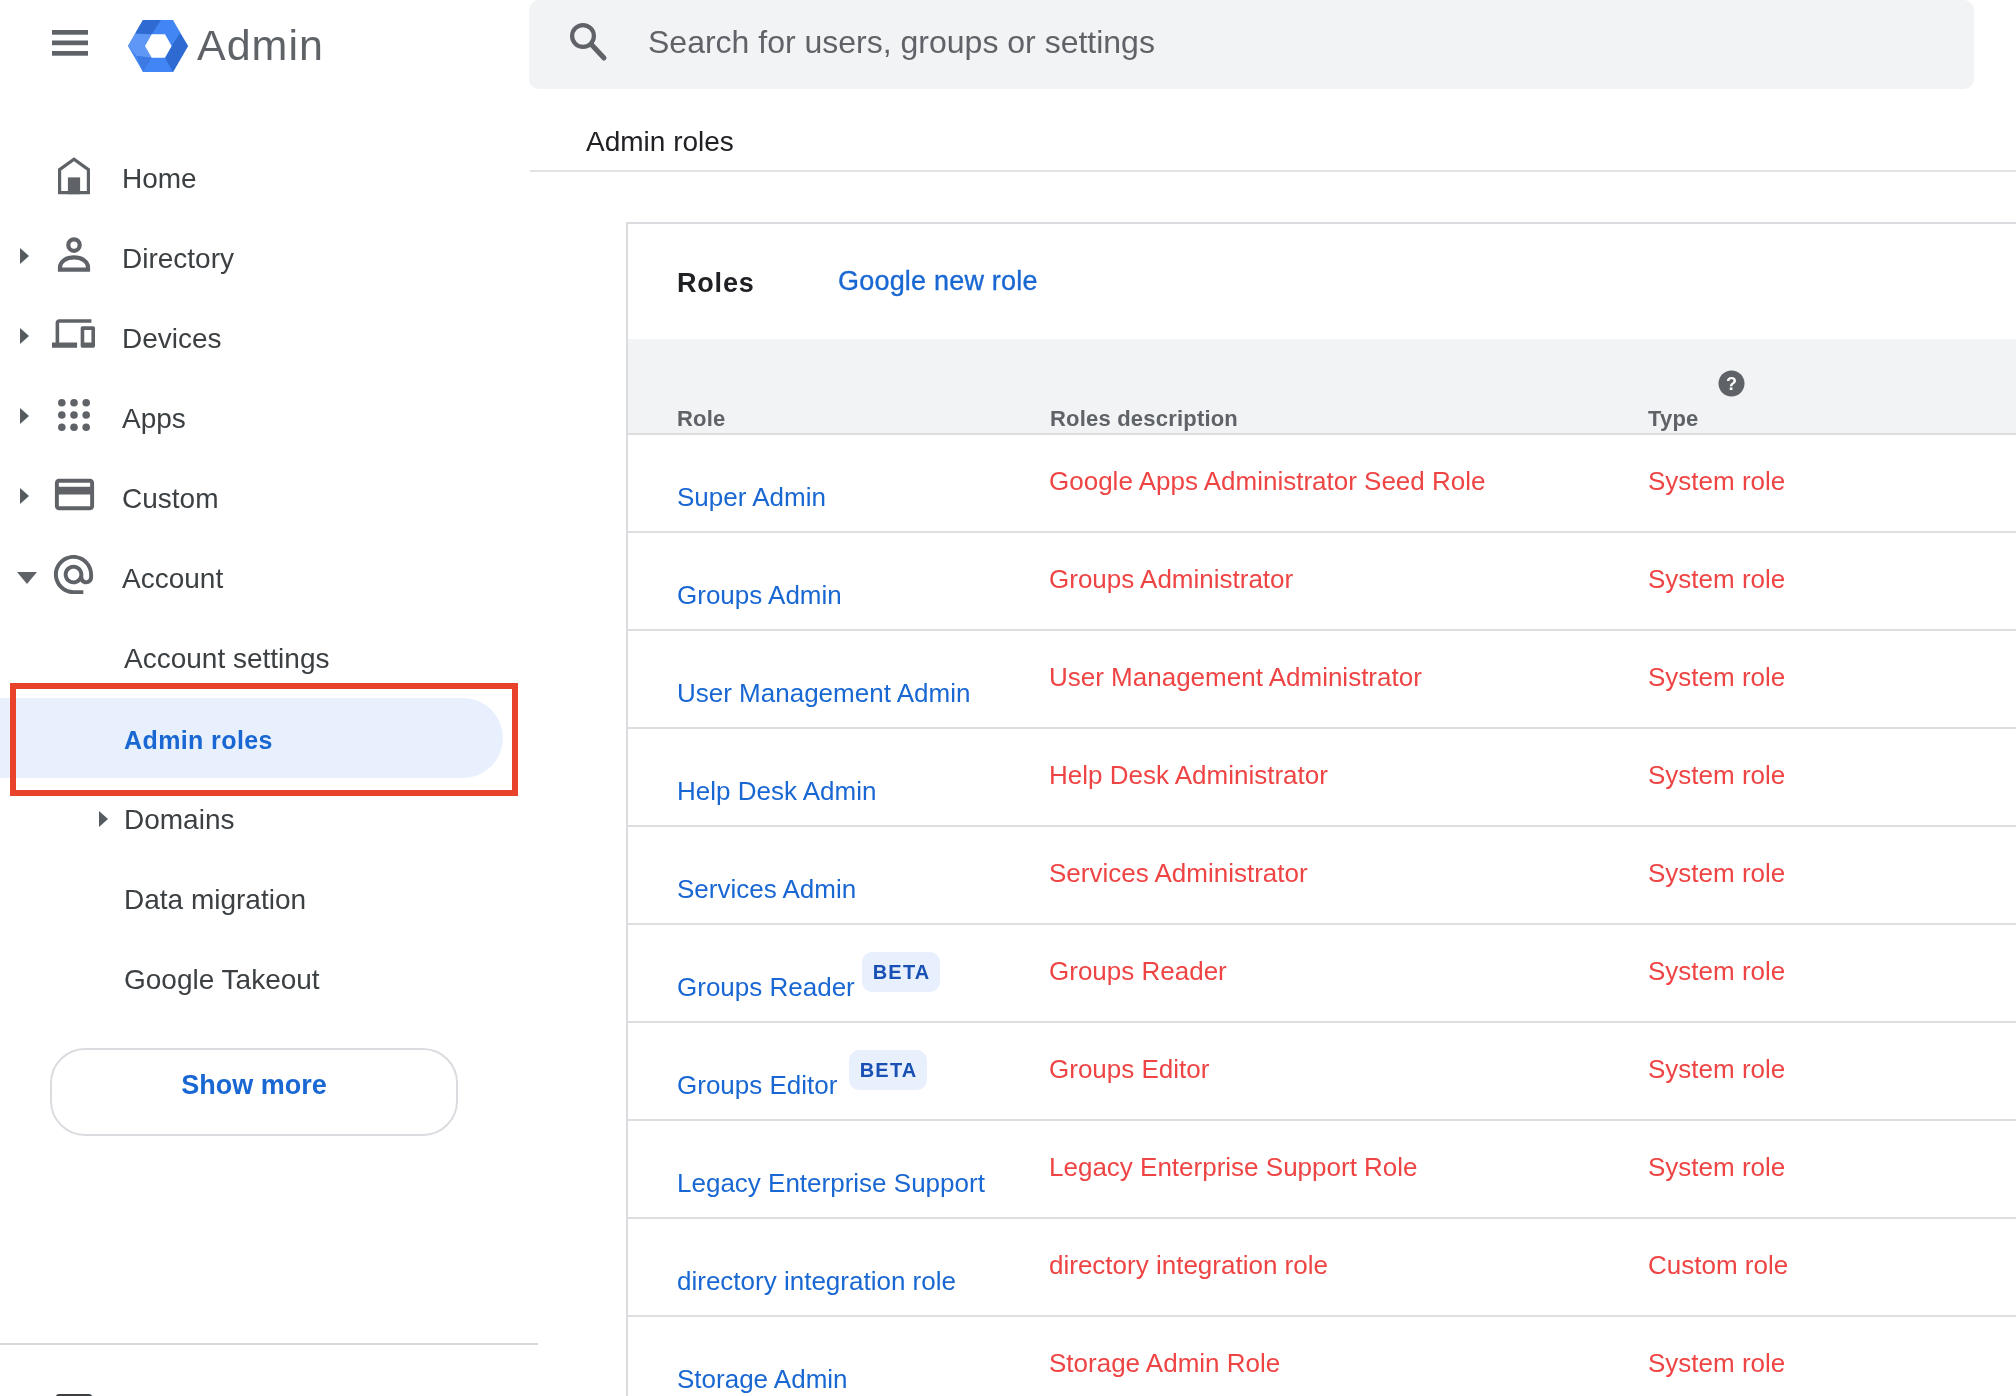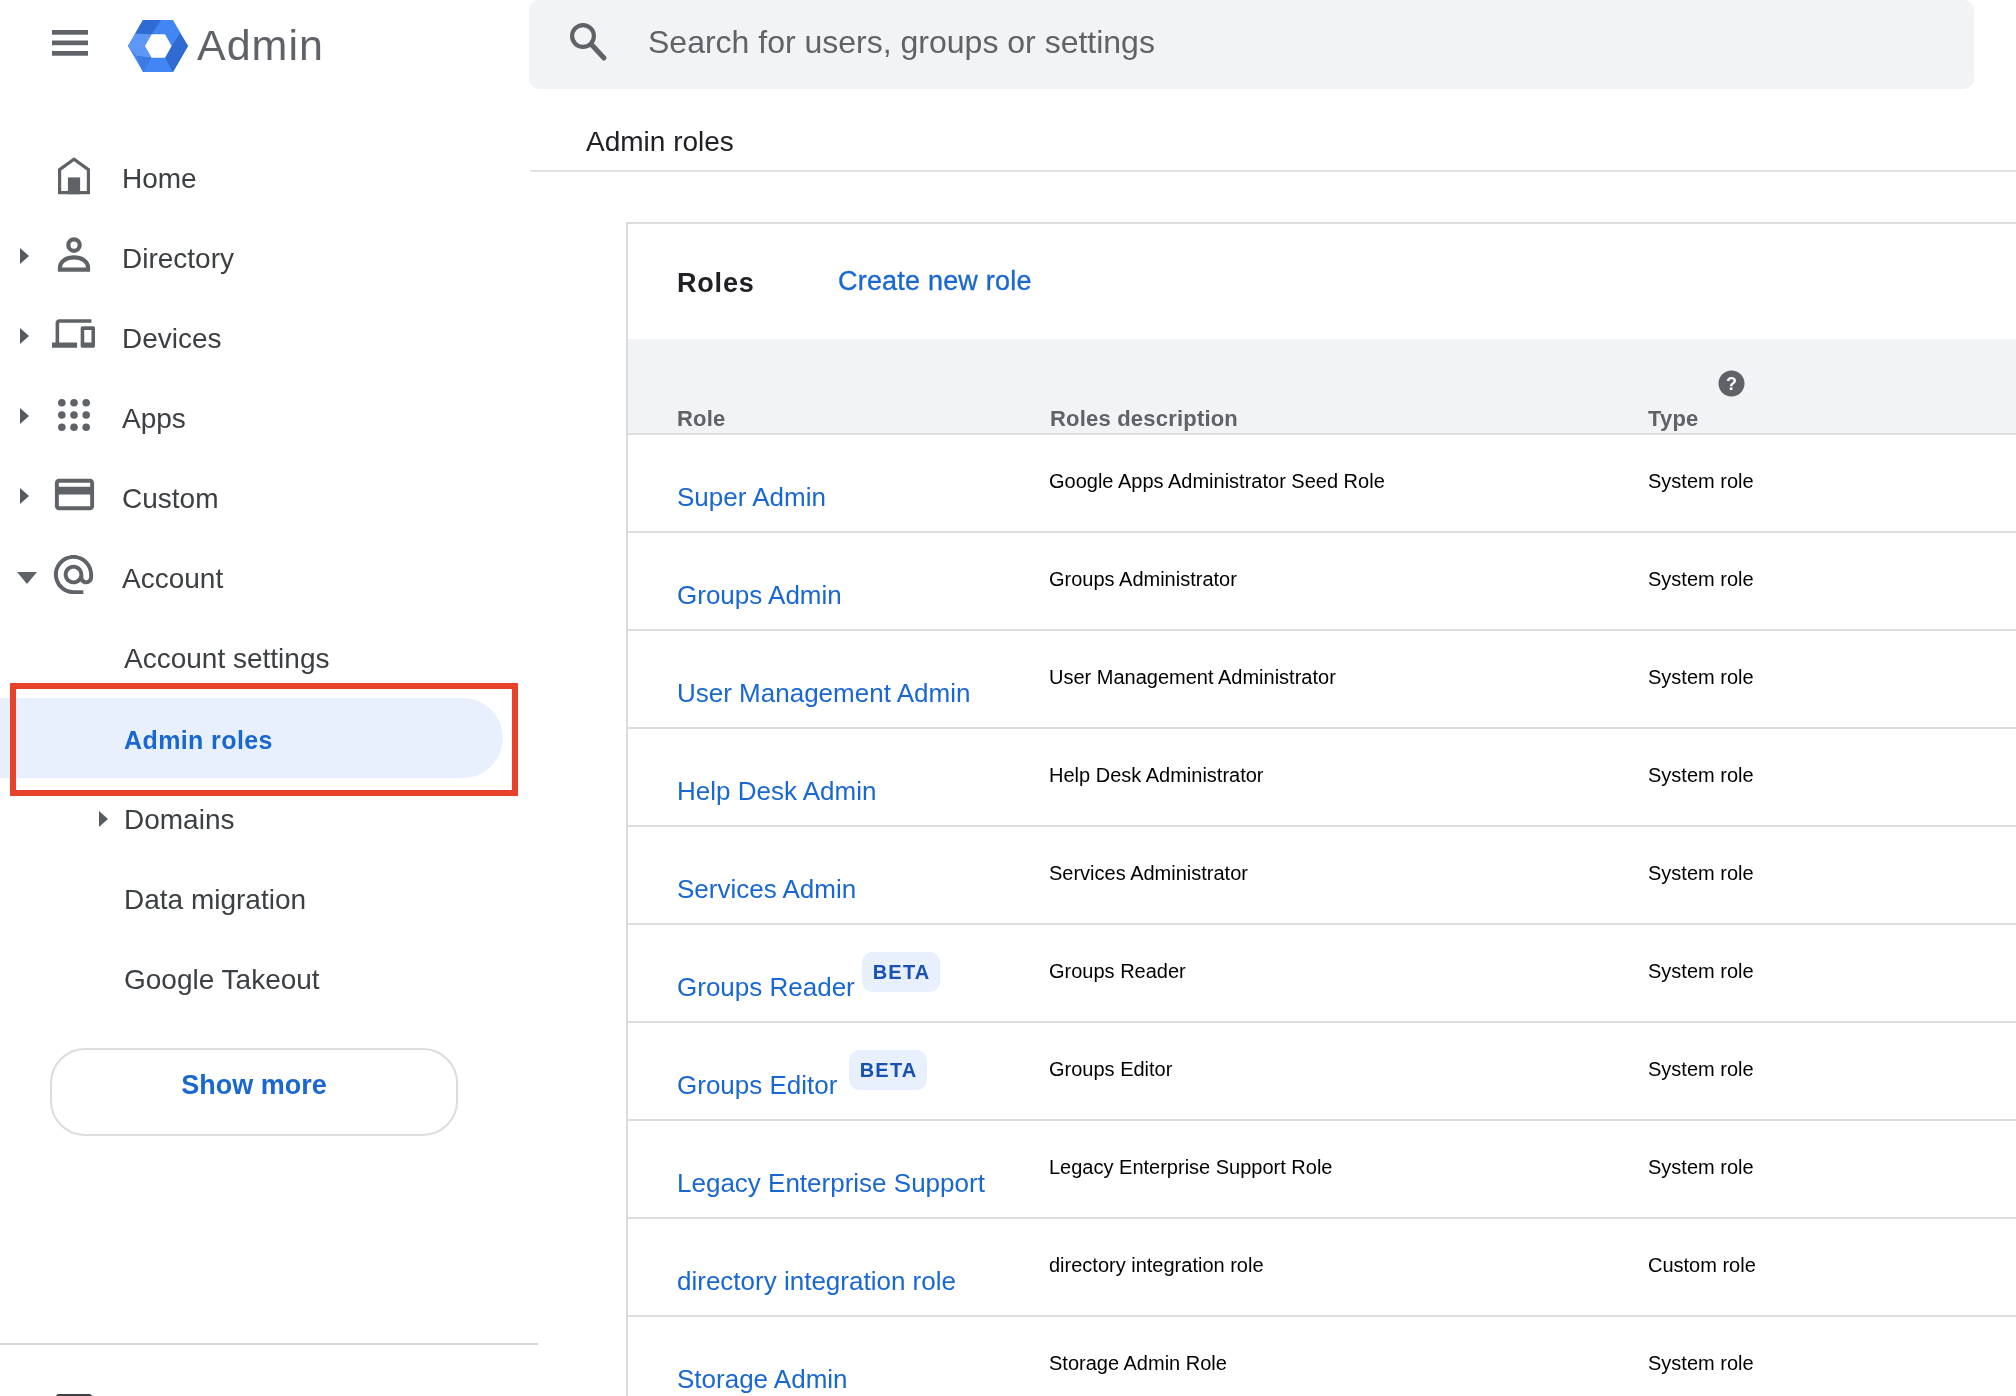--- a/index.html
+++ b/index.html
@@ -26,21 +26,21 @@
 .trid { width:0; height:0; border-left:10px solid transparent; border-right:10px solid transparent; border-top:12px solid #5f6368; }
 
 #cardL { left:626px; top:222px; width:2px; height:1174px; background:#dadce0; }
 #cardT { left:626px; top:222px; width:1390px; height:2px; background:#dadce0; }
 #roles { left:677px; top:267px; font-size:27px; line-height:32px; font-weight:bold; color:#202124; letter-spacing:0.8px; }
 #create { left:838px; top:265px; font-size:27px; line-height:32px; color:#1967d2; letter-spacing:0.2px; -webkit-text-stroke:0.35px #1967d2; }
 #thead { left:628px; top:339px; width:1388px; height:95px; background:#f1f3f4; }
 .th { font-size:22px; line-height:32px; font-weight:bold; color:#5f6368; top:373px; letter-spacing:0.2px;margin-top:30px; }
 .rowline { left:628px; width:1388px; height:2px; background:#dcdee0; }
 .link { font-size:26px; line-height:32px; color:#1967d2;margin-top:16px; }
-.desc { font-size:20px; line-height:32px; color:#000000; }
+.desc { font-size:26px; line-height:32px; color:#ef4444; }
 .beta { font-size:20px; font-weight:bold; color:#1850b4; background:#e8f0fe; border-radius:10px;
   width:78px; height:40px; line-height:40px; text-align:center; letter-spacing:1.2px; text-indent:1.2px; }
 </style>
 </head>
 <body>
 
 <svg class="abs" style="left:52px; top:30px" width="36" height="26">
   <rect x="0" y="0" width="36" height="4.7" fill="#5f6368"></rect>
   <rect x="0" y="10.5" width="36" height="4.7" fill="#5f6368"></rect>
   <rect x="0" y="21" width="36" height="4.7" fill="#5f6368"></rect>
@@ -118,21 +118,21 @@
 
 <div class="abs" id="showmore">
     <div>Show more</div>
   </div>
 <div class="abs" id="botline"></div>
 <div class="abs" id="cuticon"></div>
 
 <div class="abs" id="cardT"></div>
 <div class="abs" id="cardL"></div>
 <div class="abs" id="roles">Roles</div>
-<div class="abs" id="create">Create new role</div>
+<div class="abs" id="create">Google new role</div>
 <div class="abs" id="thead"></div>
 <div class="abs th" style="left:677px">Role</div>
 <div class="abs th" style="left:1050px">Roles description</div>
 <div class="abs th" style="left:1648px">Type</div>
 <svg class="abs" style="left:1718px; top:370px" width="27" height="27" viewBox="0 0 27 27">
   <circle cx="13.5" cy="13.5" r="13" fill="#5f6368"></circle>
   <text x="13.5" y="20" font-size="18" font-weight="bold" fill="#fff" text-anchor="middle" font-family="Liberation Sans">?</text>
 </svg>
 
 <div class="abs rowline" style="top:433px"></div>

